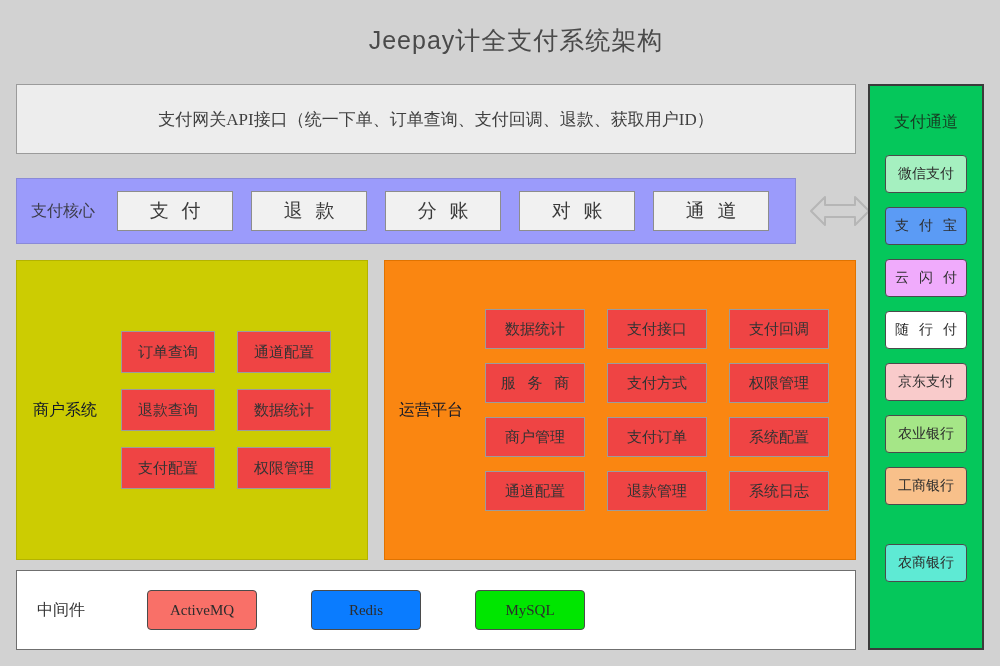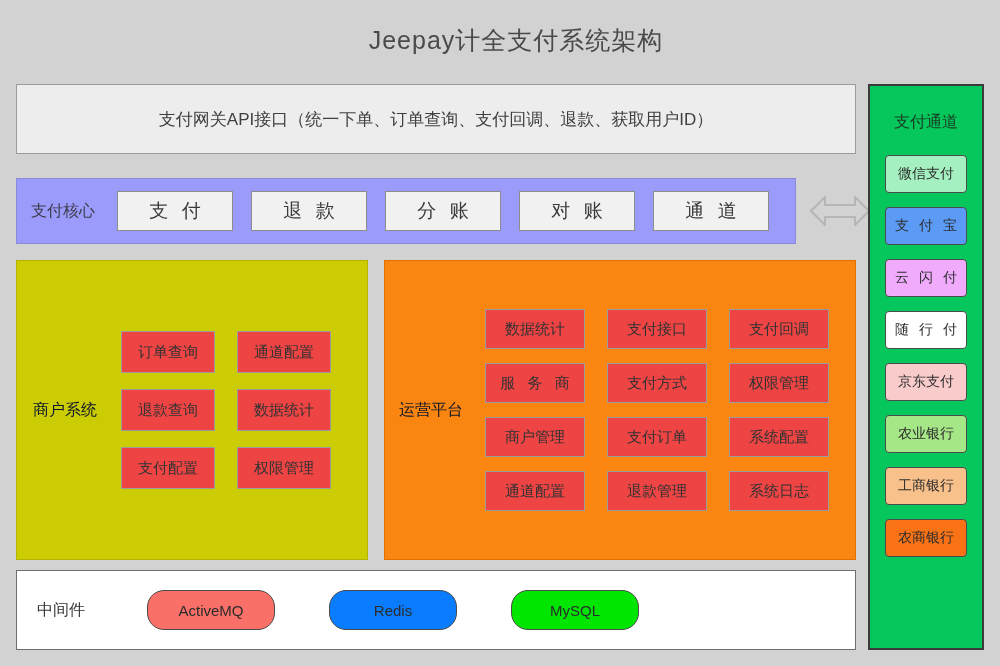--- a/index.html
+++ b/index.html
@@ -30,20 +30,21 @@
     font-weight: 400;
   }
 
   
   .left-col {
     position: absolute;
     left: 16px;
     top: 84px;
     width: 840px;
     height: 566px;
+    font-family: Liberation Serif, serif;
   }
 
   
   .api-bar {
     position: absolute;
     left: 0;
     top: 0;
     width: 840px;
     height: 70px;
     background: #ededed;
@@ -181,24 +182,24 @@
     padding-left: 20px;
   }
   .mw-label {
     font-size: 16px;
     color: #333;
     width: 110px;
     flex: 0 0 auto;
   }
   .mw-boxes { display: flex; gap: 54px; align-items: center; }
   .mw-box {
-    width: 128px;
+    width: 110px;
     height: 40px;
     border: 1.5px solid #4b4b4b;
-    border-radius: 17px;
+    border-radius: 4px;
     display: flex;
     align-items: center;
     justify-content: center;
     font-size: 15px;
     color: #2c2c2c;
   }
 
   
   .channels {
     position: absolute;
@@ -302,14 +303,14 @@
 
 <div class="channels" style="background: rgb(5, 199, 91);">
   <div class="channels-title">支付通道</div>
   <div class="chan-box" style="background: rgb(165, 240, 192);">微信支付</div>
   <div class="chan-box spaced" style="background: rgb(91, 155, 245);">支 付 宝</div>
   <div class="chan-box spaced" style="background: #f0abfc;">云 闪 付</div>
   <div class="chan-box spaced" style="background: rgb(255, 255, 255);">随 行 付</div>
   <div class="chan-box" style="background: rgb(249, 203, 203);">京东支付</div>
   <div class="chan-box" style="background: rgb(165, 230, 135);">农业银行</div>
   <div class="chan-box" style="background: rgb(248, 192, 138);">工商银行</div>
-  <div class="chan-box" style="background: #f97316;">农商银行</div>
+  <div class="chan-box" style="background: #5eead4; margin-top: 25px;">农商银行</div>
 </div>
 
 </body></html>

